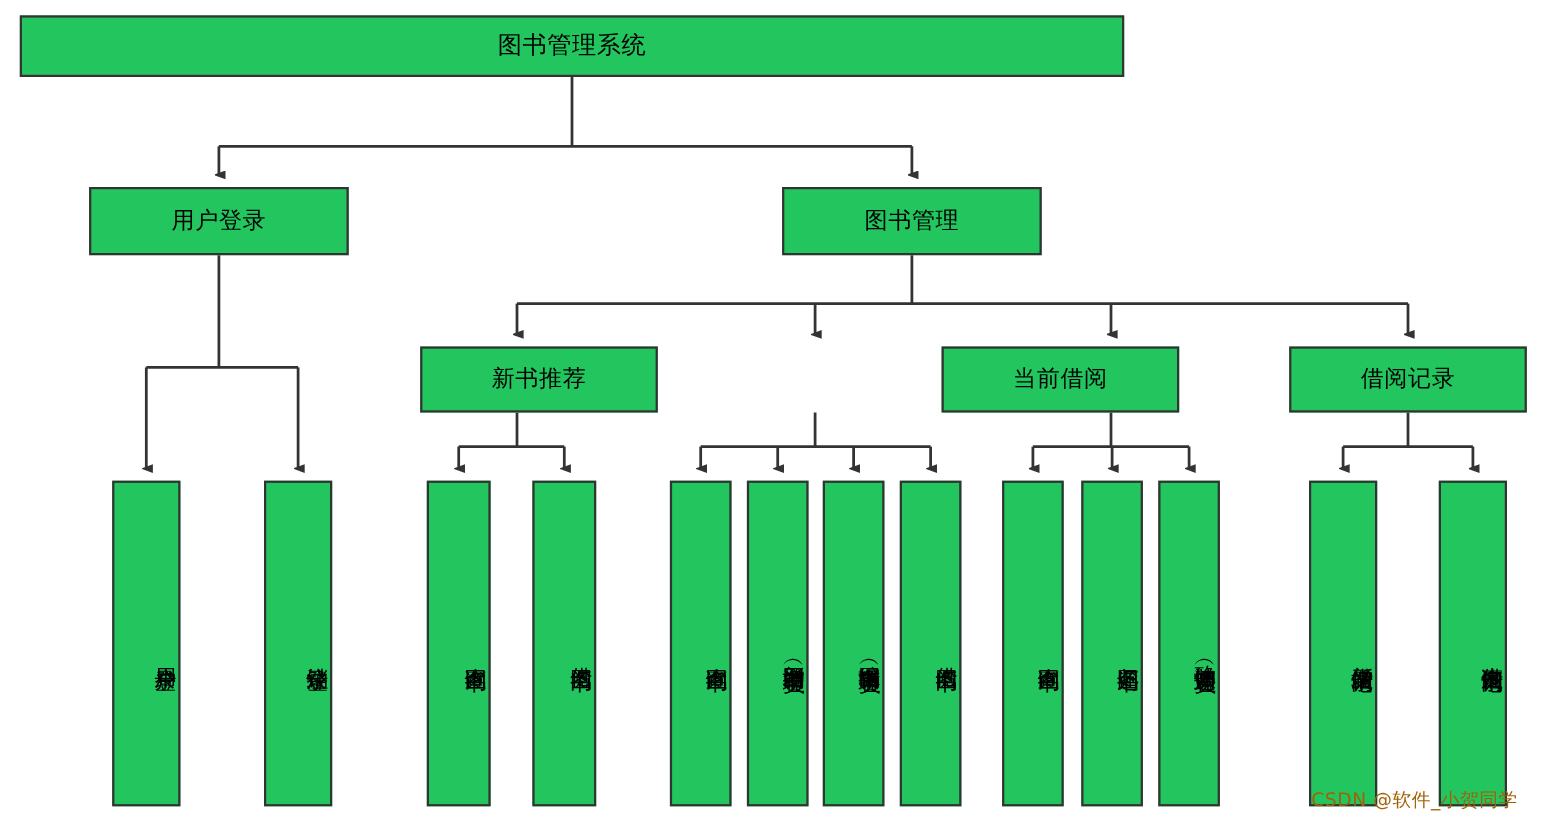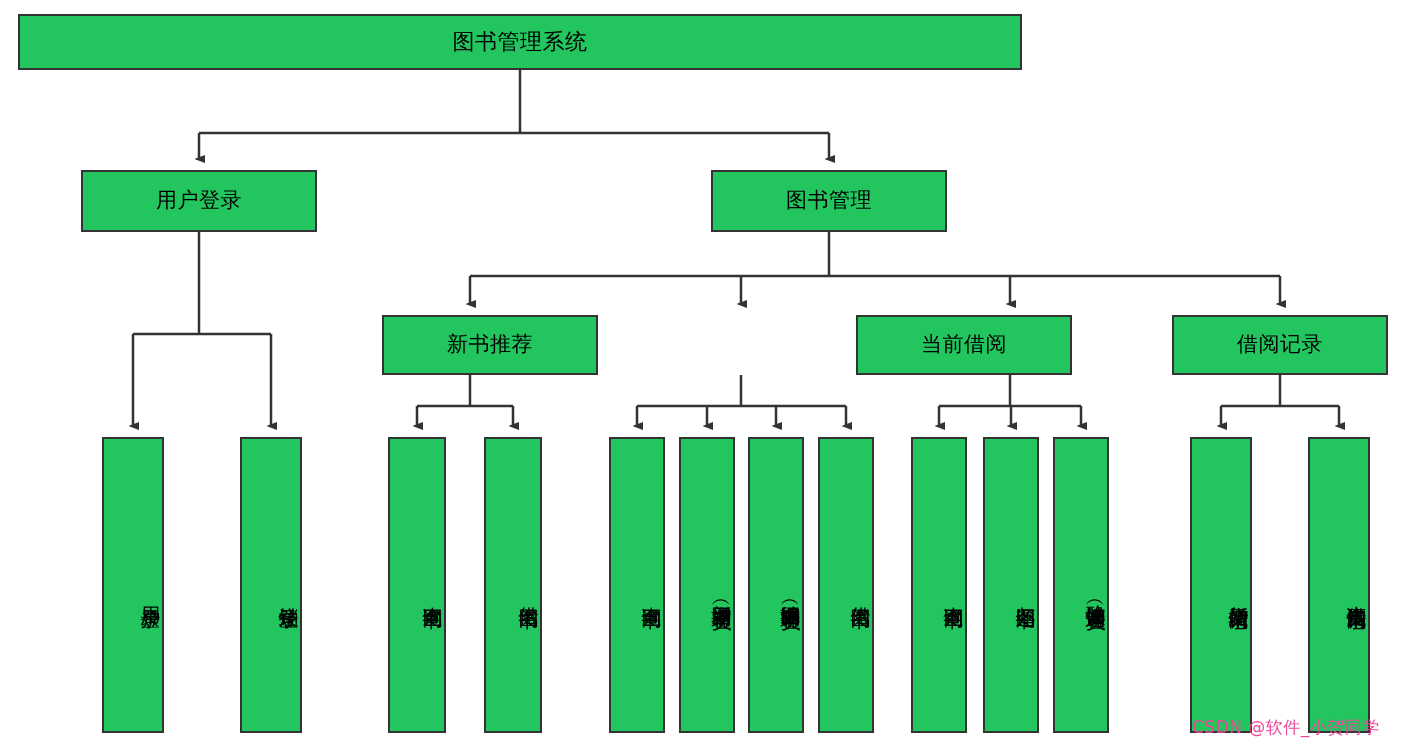--- a/index.html
+++ b/index.html
@@ -53,21 +53,21 @@
     writing-mode: vertical-rl;
     text-orientation: upright;
     white-space: nowrap;
   }
   .node.root {
     font-size: 22px;
   }
   .watermark {
     position: absolute;
     font-size: 17px;
-    color: #ec4899;
+    color: #a16207;
     white-space: nowrap;
     letter-spacing: 0.5px;
   }
 </style>
 </head>
 <body>
 
 <div id="canvas">
 
   <svg class="wires" viewBox="0 0 1405 747" xmlns="http://www.w3.org/2000/svg">

